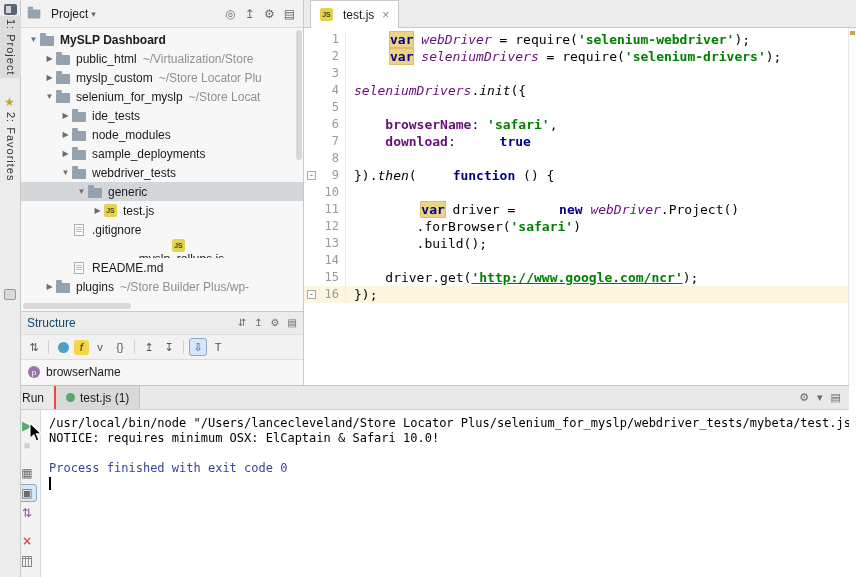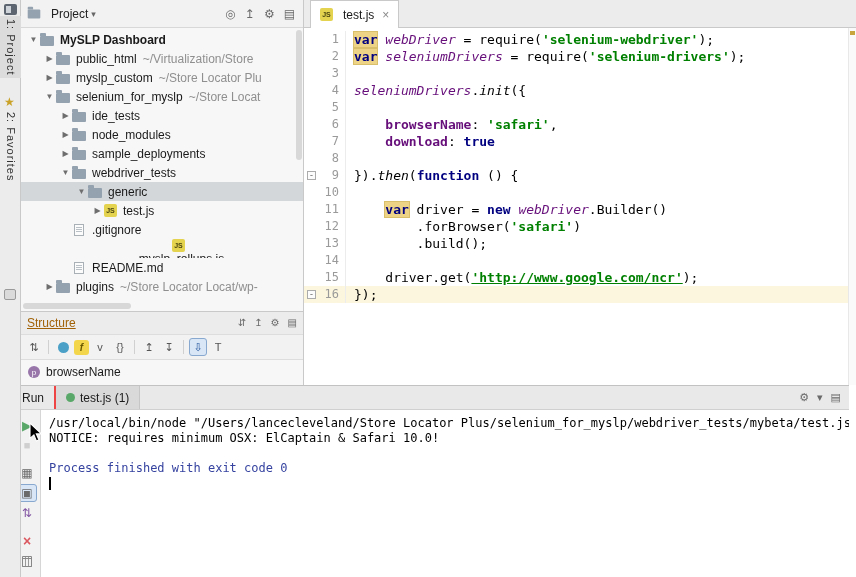--- a/index.html
+++ b/index.html
@@ -56,21 +56,21 @@
 
   .vscroll { position:absolute; right:1px; top:30px; width:6px; height:130px;
     background:#BFBFBF; opacity:.55; border-radius:3px; }
   .hscroll { position:absolute; left:2px; bottom:2px; height:6px; width:108px;
     background:#BFBFBF; opacity:.55; border-radius:3px; }
 
   
   #structure-pane { position:absolute; left:21px; top:311px; width:283px; height:74px;
     background:#F7F7F7; border-top:1px solid #C9C9C9; border-right:1px solid #C9C9C9; overflow:hidden; }
   .s-header { height:22px; background:#ECECEC; display:flex; align-items:center; padding:0 6px; }
-  .s-title { color:#a16207;text-decoration:underline; }
+  .s-title { color:#0c4a6e; }
   .s-hicons { display:flex; gap:8px; }
   .s-hicons .tbi { font-size:10px; }
   .s-toolbar { height:26px; background:#F2F2F2; border-top:1px solid #DDD; border-bottom:1px solid #DDD;
     display:flex; align-items:center; padding:0 4px; gap:2px; }
   .sti { width:18px; height:18px; display:flex; align-items:center; justify-content:center;
     font-size:11px; color:#555; border-radius:3px; flex:none; }
   .sti.selected { background:#D9E6F5; border:1px solid #88A8D0; color:#2a5aa0; }
   .sti .circle { width:11px; height:11px; border-radius:50%; background:#4AA0C7; }
   .sti.fbox { width:15px; height:15px; background:#F3D64B; color:#6b5a00;
     font-style:italic; font-weight:bold; font-size:10px; }
@@ -90,21 +90,21 @@
   .editor-body { position:absolute; left:0; top:28px; right:8px; bottom:0; padding-top:3px;
     font-family:"DejaVu Sans Mono", monospace; font-size:13px; overflow:hidden; background:#fff; }
   .line { display:flex; height:17px; line-height:17px; white-space:pre; }
   .gutter { width:42px; flex:none; display:flex; border-right:1px solid #ECECEC; }
   .foldcol { width:14px; flex:none; }
   .foldcol.foldbox { width:9px; height:9px; margin:4px 2px 0 3px; border:1px solid #ABABAB;
     background:#FCFCFC; color:#666; font-size:9px; line-height:7px; text-align:center; }
   .lnum { flex:1; text-align:right; padding-right:6px; color:#9A9A9A; font-size:12px; }
   .code { flex:1; padding-left:8px; color:#000; }
   .line.current .code, .line.current .gutter { background:var(--currentline,#FCF6DE); }
-  .code .k  { color:var(--kw,#000080); font-weight:bold; }
+  .code .k  { color:var(--kw,#000080); font-weight:bold;margin-left:36px; }
   .code .s  { color:var(--str,#008000); font-weight:bold; }
   .code .p  { color:var(--prop,#660E7A); font-weight:bold; }
   .code .gv { color:var(--gvar,#660E7A); font-style:italic; }
   .code .it { font-style:italic; }
   .code .u  { text-decoration:underline; }
   .code .hl { background:var(--identhl,#EDD385); box-shadow:0 0 0 1px #D9BE6C; }
 
   .stripe { position:absolute; right:0; top:28px; width:8px; bottom:0; background:#FAFAFA; border-left:1px solid #E8E8E8; }
   .stripe .mark { position:absolute; left:1px; top:3px; width:5px; height:4px; background:#C9A63D; }
 
@@ -241,21 +241,21 @@
         </div>
         <div class="tree-row" style="padding-left: 38px;">
           <span class="chevron"></span>
           <span class="icon-file"></span>
           <span class="tree-label">README.md</span>
         </div>
         <div class="tree-row" style="padding-left: 22px;">
           <span class="chevron">▶</span>
           <span class="icon-folder"></span>
           <span class="tree-label">plugins</span>
-          <span class="tree-extra">~/Store Locator Locat/wp-</span>
+          <span class="tree-extra">~/Store Builder Plus/wp-</span>
         </div>
       </div>
     <div class="vscroll"></div>
     <div class="hscroll"></div>
   </div>
 
   <div id="structure-pane">
     <div class="s-header">
       <span class="s-title">Structure</span>
       <span class="flex"></span>
@@ -302,21 +302,21 @@
         <div class="line"><span class="gutter"><span class="foldcol"></span><span class="lnum">1</span></span><span class="code"><span class="k hl">var</span><span> </span><span class="gv">webDriver</span><span> = </span><span>require(</span><span class="s">'selenium-webdriver'</span><span>);</span></span></div>
         <div class="line"><span class="gutter"><span class="foldcol"></span><span class="lnum">2</span></span><span class="code"><span class="k hl">var</span><span> </span><span class="gv">seleniumDrivers</span><span> = </span><span>require(</span><span class="s">'selenium-drivers'</span><span>);</span></span></div>
         <div class="line"><span class="gutter"><span class="foldcol"></span><span class="lnum">3</span></span><span class="code"></span></div>
         <div class="line"><span class="gutter"><span class="foldcol"></span><span class="lnum">4</span></span><span class="code"><span class="gv">seleniumDrivers</span><span>.</span><span class="it">init</span><span>({</span></span></div>
         <div class="line"><span class="gutter"><span class="foldcol"></span><span class="lnum">5</span></span><span class="code"></span></div>
         <div class="line"><span class="gutter"><span class="foldcol"></span><span class="lnum">6</span></span><span class="code"><span>    </span><span class="p">browserName</span><span>: </span><span class="s">'safari'</span><span>,</span></span></div>
         <div class="line"><span class="gutter"><span class="foldcol"></span><span class="lnum">7</span></span><span class="code"><span>    </span><span class="p">download</span><span>: </span><span class="k">true</span></span></div>
         <div class="line"><span class="gutter"><span class="foldcol"></span><span class="lnum">8</span></span><span class="code"></span></div>
         <div class="line"><span class="gutter"><span class="foldcol foldbox">-</span><span class="lnum">9</span></span><span class="code"><span>}).</span><span class="it">then</span><span>(</span><span class="k">function</span><span> () {</span></span></div>
         <div class="line"><span class="gutter"><span class="foldcol"></span><span class="lnum">10</span></span><span class="code"></span></div>
-        <div class="line"><span class="gutter"><span class="foldcol"></span><span class="lnum">11</span></span><span class="code"><span>    </span><span class="k hl">var</span><span> driver = </span><span class="k">new</span><span> </span><span class="gv">webDriver</span><span>.Builder()</span></span></div>
+        <div class="line"><span class="gutter"><span class="foldcol"></span><span class="lnum">11</span></span><span class="code"><span>    </span><span class="k hl">var</span><span> driver = </span><span class="k">new</span><span> </span><span class="gv">webDriver</span><span>.Project()</span></span></div>
         <div class="line"><span class="gutter"><span class="foldcol"></span><span class="lnum">12</span></span><span class="code"><span>        .forBrowser(</span><span class="s">'safari'</span><span>)</span></span></div>
         <div class="line"><span class="gutter"><span class="foldcol"></span><span class="lnum">13</span></span><span class="code"><span>        .build();</span></span></div>
         <div class="line"><span class="gutter"><span class="foldcol"></span><span class="lnum">14</span></span><span class="code"></span></div>
         <div class="line"><span class="gutter"><span class="foldcol"></span><span class="lnum">15</span></span><span class="code"><span>    driver.get(</span><span class="s u">'http://www.google.com/ncr'</span><span>);</span></span></div>
         <div class="line current"><span class="gutter"><span class="foldcol foldbox">-</span><span class="lnum">16</span></span><span class="code"><span>});</span></span></div>
       </div>
     <div class="stripe">
       <span class="mark"></span>
     </div>
   </div>

